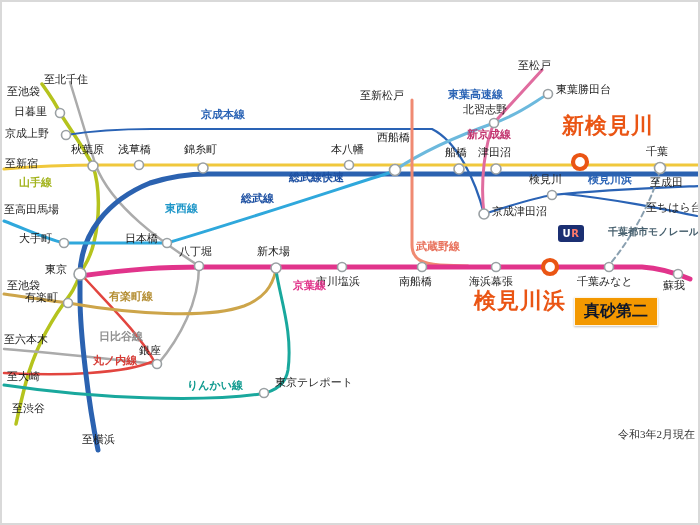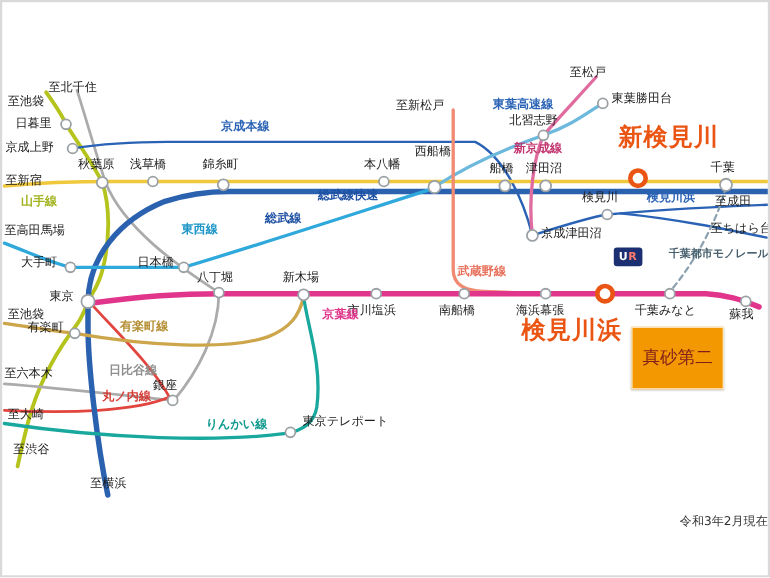--- a/index.html
+++ b/index.html
@@ -7,28 +7,28 @@
        box-sizing:border-box;overflow:hidden;
        font-family:"DejaVu Sans","Liberation Sans",sans-serif;}
   svg.rails{position:absolute;left:0;top:0;}
   .rail{fill:none;stroke-linecap:round;stroke-linejoin:round;}
   .stn{fill:#fff;stroke:#9aa0a3;stroke-width:1.6;}
   .hl-ring{fill:#fff;stroke-width:4.2;}
   .lbl{position:absolute;font-size:11px;color:#1b1b1b;white-space:nowrap;line-height:1.1;font-weight:500;}
   .ln{font-weight:700;}
   .sm{font-size:10px;}
   .big{font-size:22px;font-weight:700;letter-spacing:1px;}
-  .prop{position:absolute;left:572px;top:295px;padding:17px 9px;font-size:16px;font-weight:400;
-        color:#7f1d1d;border:1px solid rgba(255,255,255,.9);box-shadow:0 1px 2px rgba(0,0,0,.25);
+  .prop{position:absolute;left:572px;top:295px;padding:3px 9px;font-size:16px;font-weight:700;
+        color:#0f172a;border:1px solid rgba(255,255,255,.9);box-shadow:0 1px 2px rgba(0,0,0,.25);
         white-space:nowrap;}
   .ur{position:absolute;left:556px;top:223px;width:26px;height:17px;border-radius:3px;
       display:flex;align-items:center;justify-content:center;font-size:10px;font-weight:700;letter-spacing:.5px;}
   .ur .u{color:#ffffff}
   .ur .r{color:#ff7a6b}
-  .date{position:absolute;left:616px;top:464px;font-size:11px;color:#333;}
+  .date{position:absolute;left:616px;top:425px;font-size:11px;color:#333;font-family:Liberation Serif, serif;}
 </style>
 </head>
 <body>
 
 <div class="map">
 
   <svg class="rails" width="700" height="525" viewBox="0 0 700 525">
 
     <path class="rail" stroke-width="3.5" d="M 40,82 C 50,96 55,104 58,111 C 70,130 82,146 91,164 C 98,185 98,215 92,240 C 88,258 83,262 78,272 C 73,287 68,293 62,301 C 45,325 32,350 24,380 C 20,395 17,408 14,422" stroke="#b5c31d"></path>
     <path class="rail" stroke-width="2.5" d="M 68,80 C 78,112 86,140 94,164 C 110,205 160,240 197,264 C 197,300 178,336 156,362 C 115,358 55,351 2,347" stroke="#ababab"></path>

